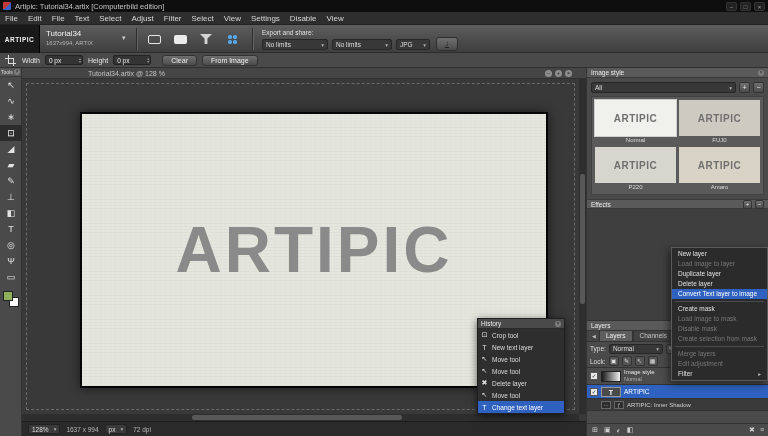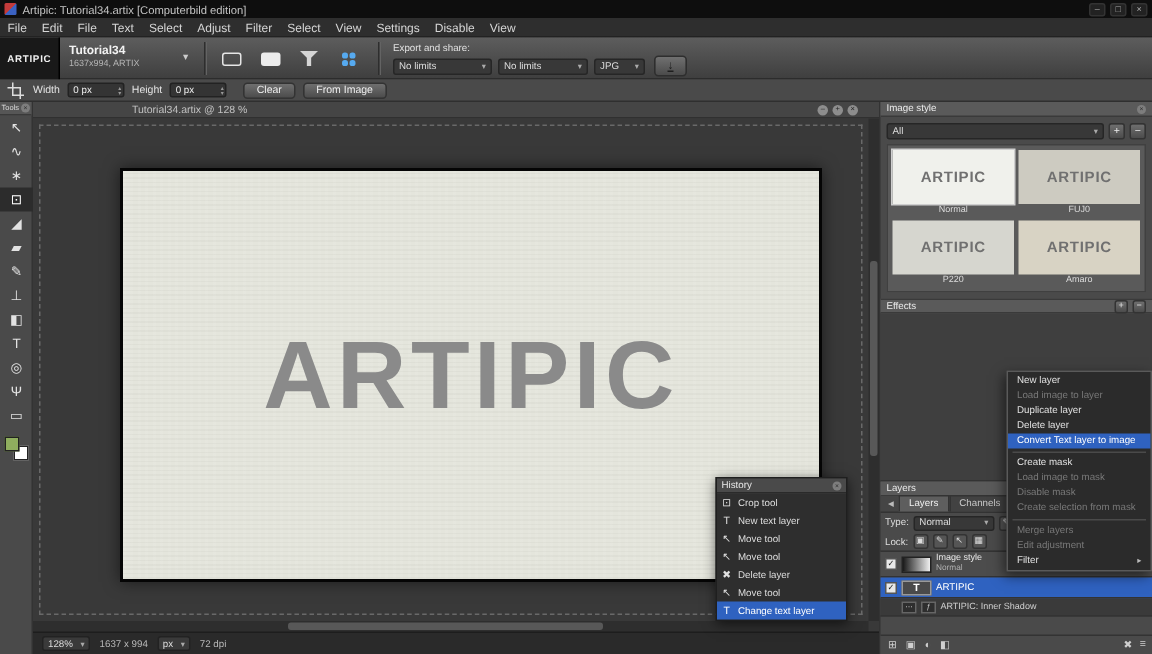--- a/index.html
+++ b/index.html
@@ -15,21 +15,21 @@
   .win-btn{width:11px;height:9px;font-size:6px;line-height:8px;text-align:center;color:#aaa;background:#222;border:1px solid #333;border-radius:2px}
 
   
   #menubar{position:absolute;left:0;top:12px;width:768px;height:13px;background:#2e2e2e;border-bottom:1px solid #222;display:flex}
   .menu-item{font-size:8px;line-height:13px;padding:0 5px;color:#d6d6d6}
 
   
   #toolbar{position:absolute;left:0;top:25px;width:768px;height:28px;background:linear-gradient(#5d5d5d,#3f3f3f);border-bottom:1px solid #2c2c2c}
   .logo-block{position:absolute;left:0;top:0;width:40px;height:28px;background:#191919;border-right:1px solid #000;display:flex;align-items:center;justify-content:center}
   .logo-block span{font-size:6.5px;font-weight:bold;letter-spacing:.5px;color:#f0f0f0}
-  .doc-name{position:absolute;left:46px;top:4px;font-size:8px;font-weight:bold;color:#f2f2f2}
+  .doc-name{position:absolute;left:46px;top:4px;font-size:8px;font-weight:normal;color:#f2f2f2}
   .doc-meta{position:absolute;left:46px;top:15px;font-size:6px;color:#b5b5b5}
   .tb-dd{position:absolute;left:122px;top:9px;font-size:7px;color:#ccc}
   .tb-sep{position:absolute;top:3px;width:1px;height:22px;background:#2e2e2e;box-shadow:1px 0 0 #636363}
   .tb-icon{position:absolute;top:5px;width:24px;height:18px;display:flex;align-items:center;justify-content:center}
   .ic-rect-outline{width:13px;height:9px;border:1px solid #e6e6e6;border-radius:2px}
   .ic-rect-filled{width:13px;height:9px;background:#ececec;border-radius:2px}
   .ic-funnel{width:12px;height:10px;background:#d5d5d5;clip-path:polygon(0 0,100% 0,62% 45%,62% 100%,38% 100%,38% 45%)}
   .ic-module{width:10px;height:10px;position:relative}
   .ic-module::before{content:"";position:absolute;left:1px;top:1px;width:3.5px;height:3.5px;border-radius:50%;background:#56aaf0;box-shadow:5px 0 0 #56aaf0,0 5px 0 #56aaf0,5px 5px 0 #56aaf0}
   .export-label{position:absolute;left:262px;top:4px;font-size:6.5px;color:#e0e0e0}

